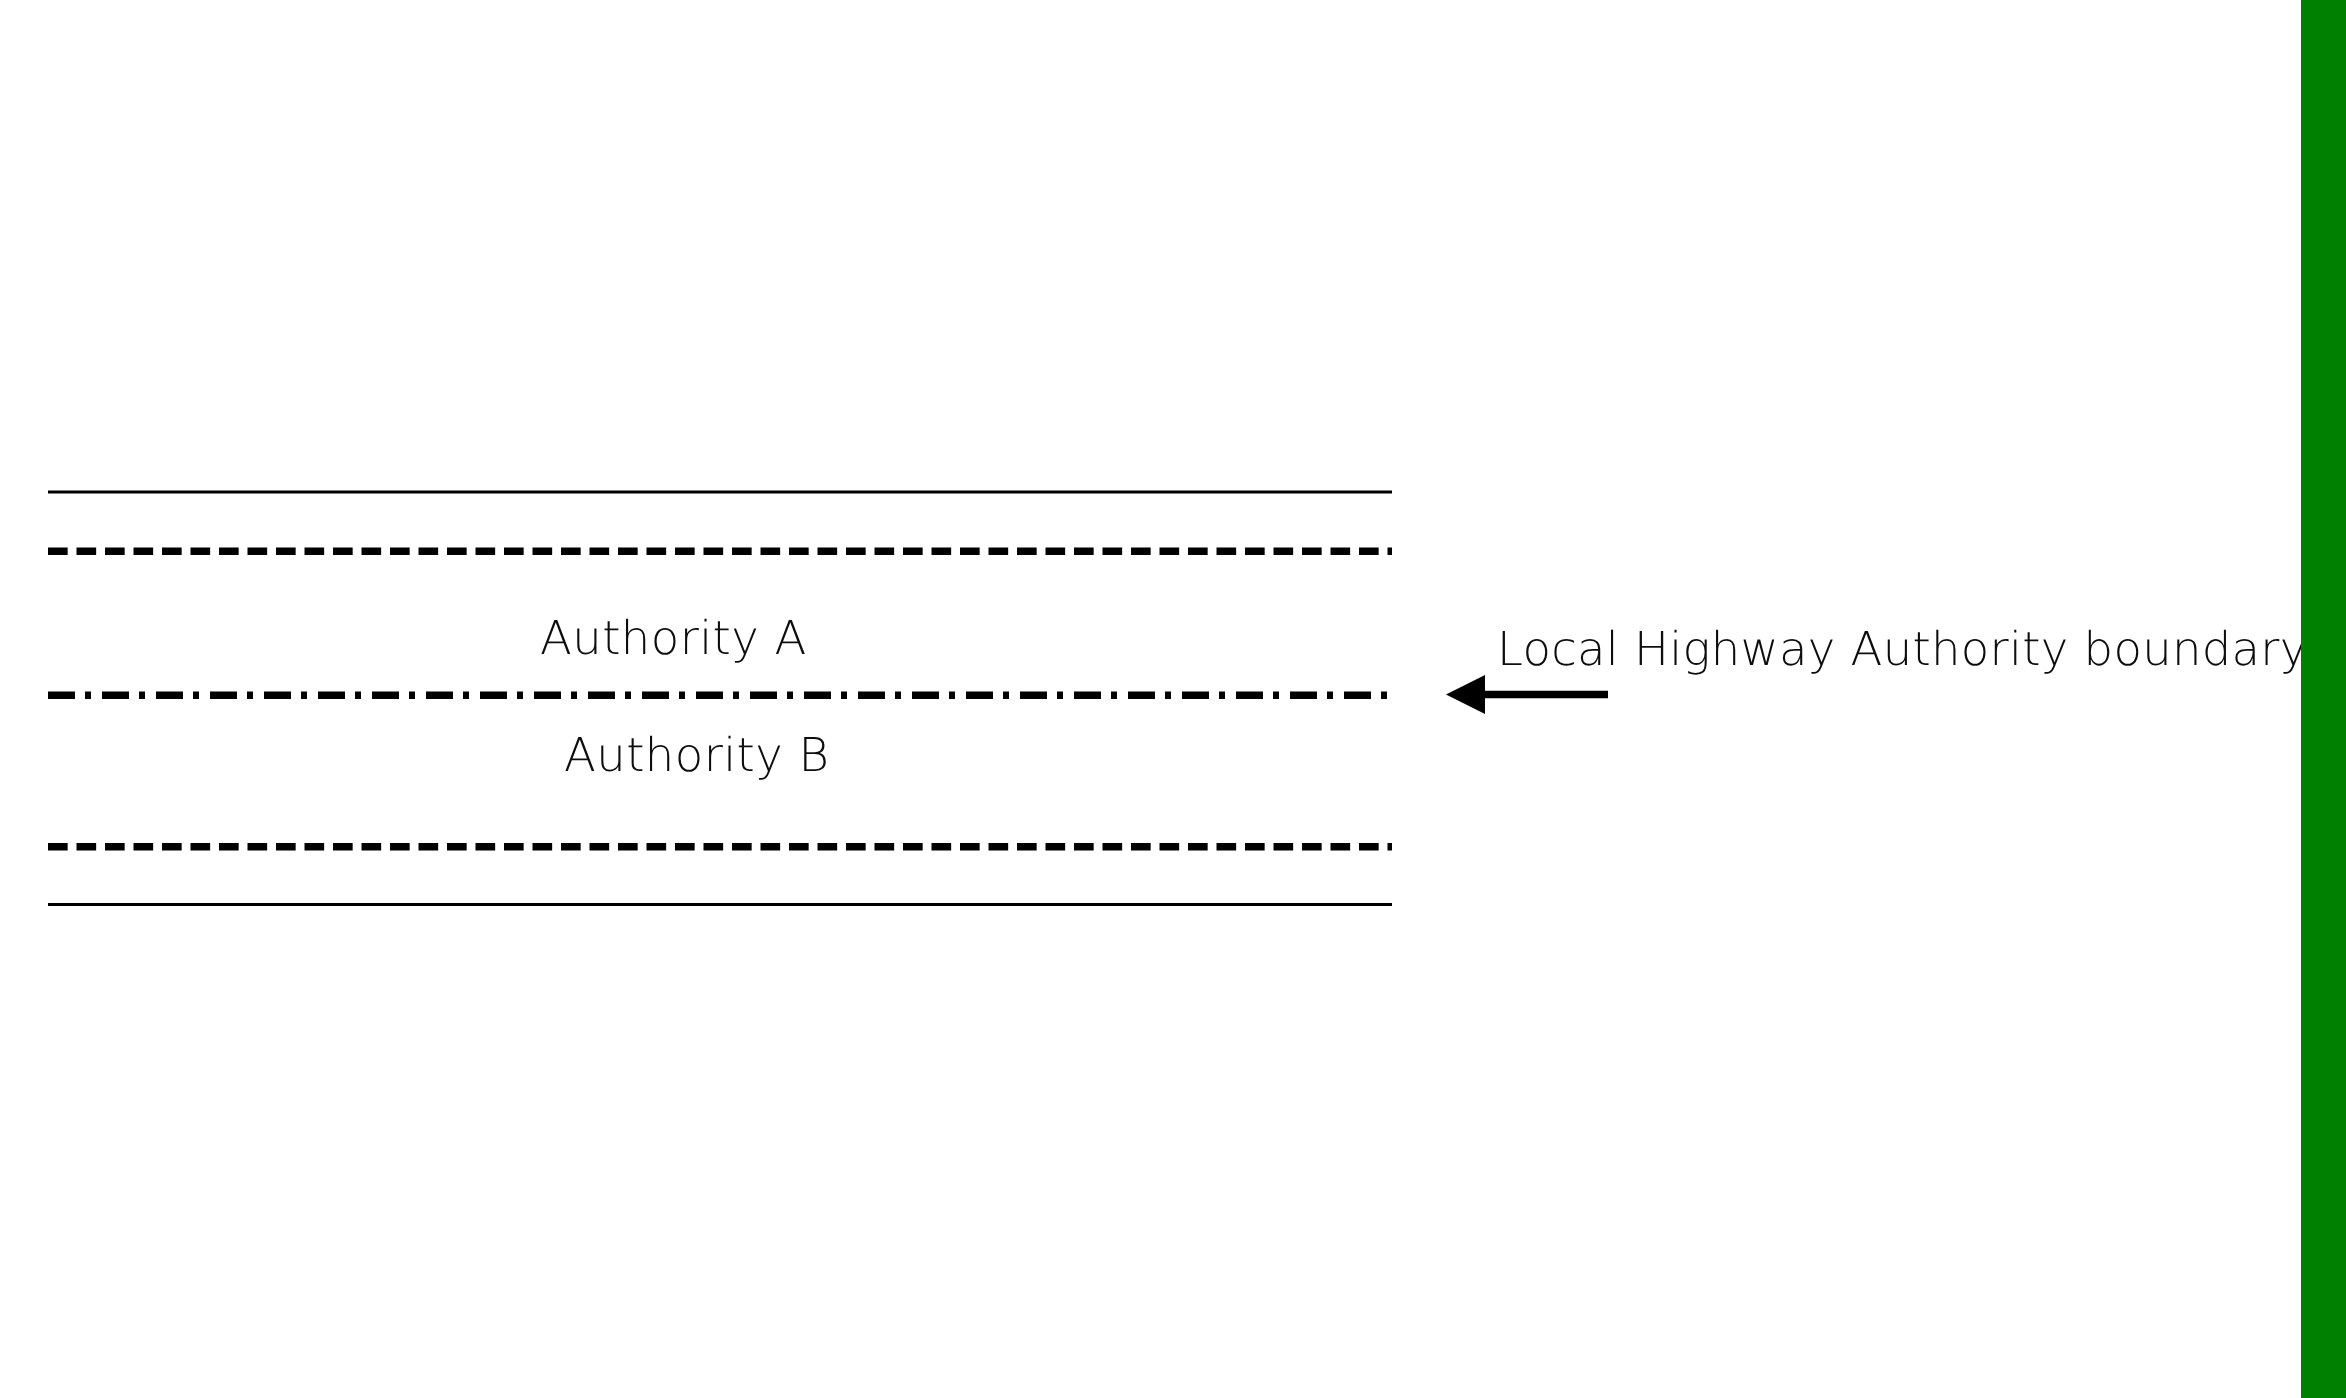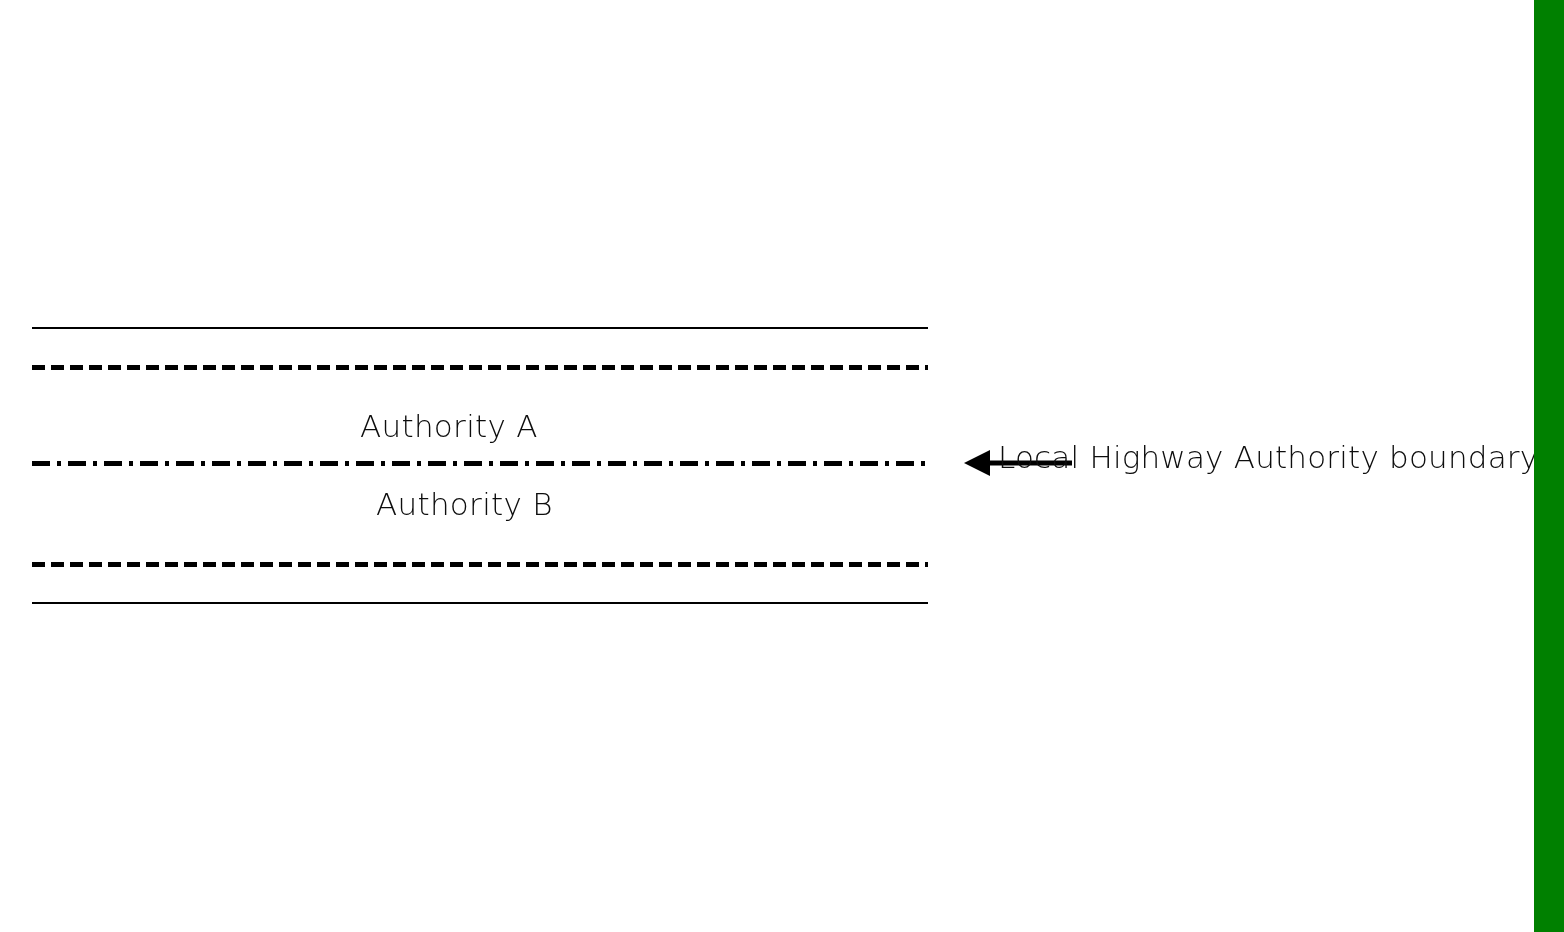--- a/index.html
+++ b/index.html
@@ -118,21 +118,20 @@
     position: absolute;
     left: 58px;
     top: 18px;
     font-size: 31px;
     line-height: 1;
     color: #0d0d0d;
     letter-spacing: 0.2px;
     white-space: nowrap;
     font-family: "DejaVu Sans", sans-serif;
     font-weight: 300;
-    margin-top: 24px;
   }
 </style>
 </head>
 <body>
 
 <div class="slide">
 
   <div class="road-diagram">
 
     <div class="road-line line-solid edge-top"></div>

